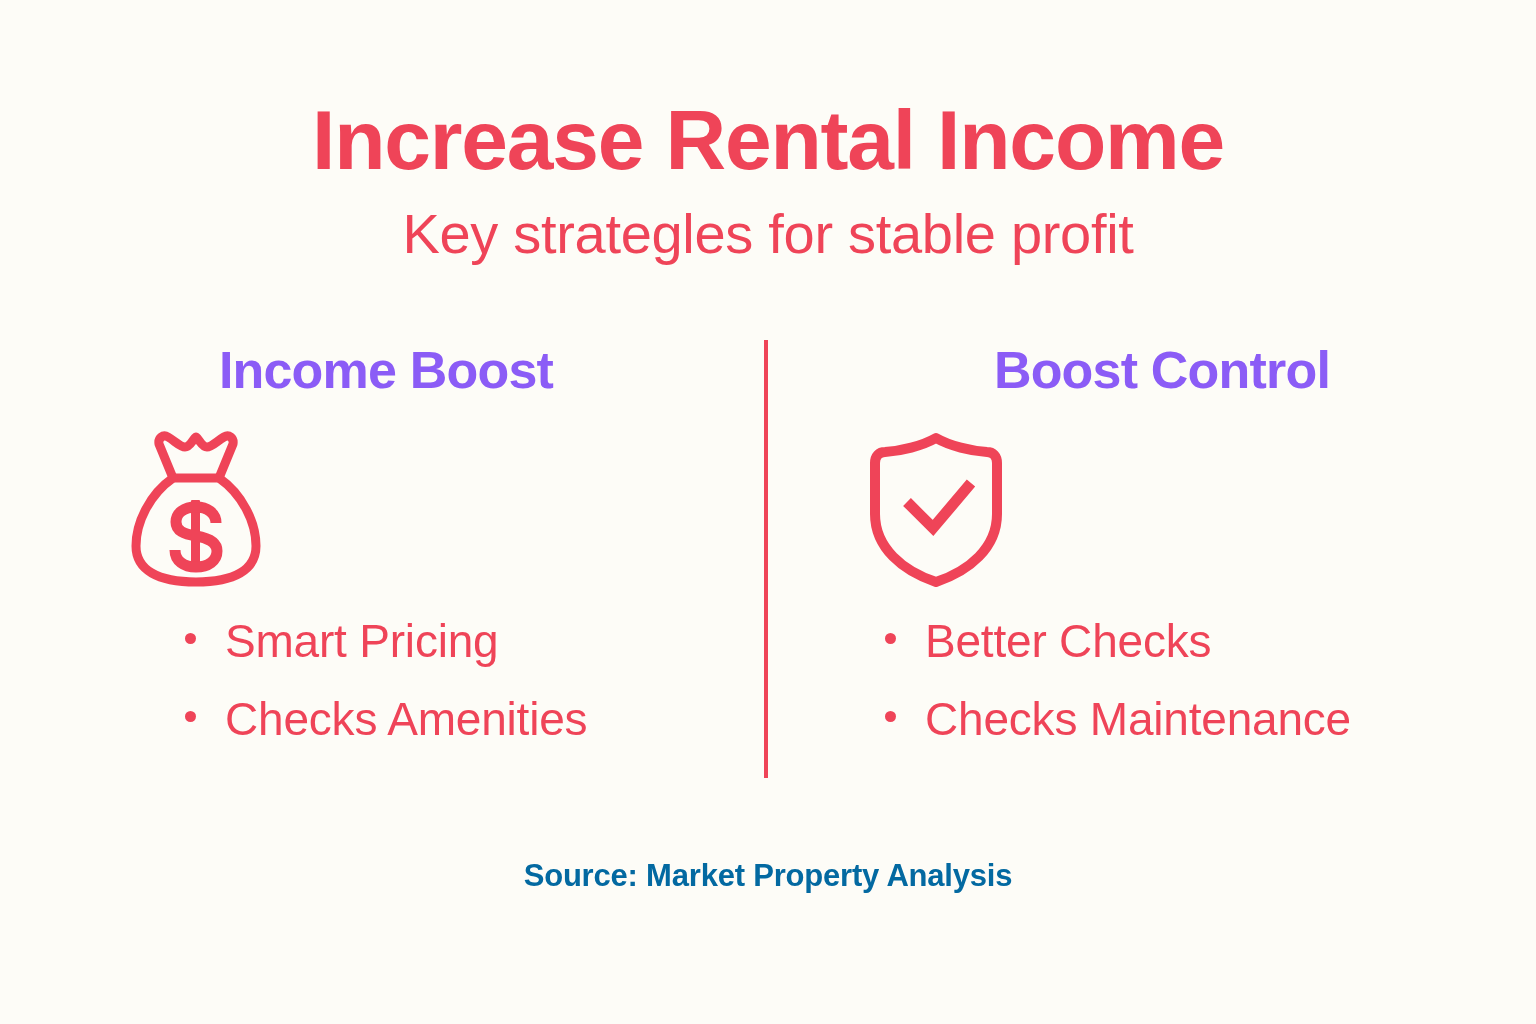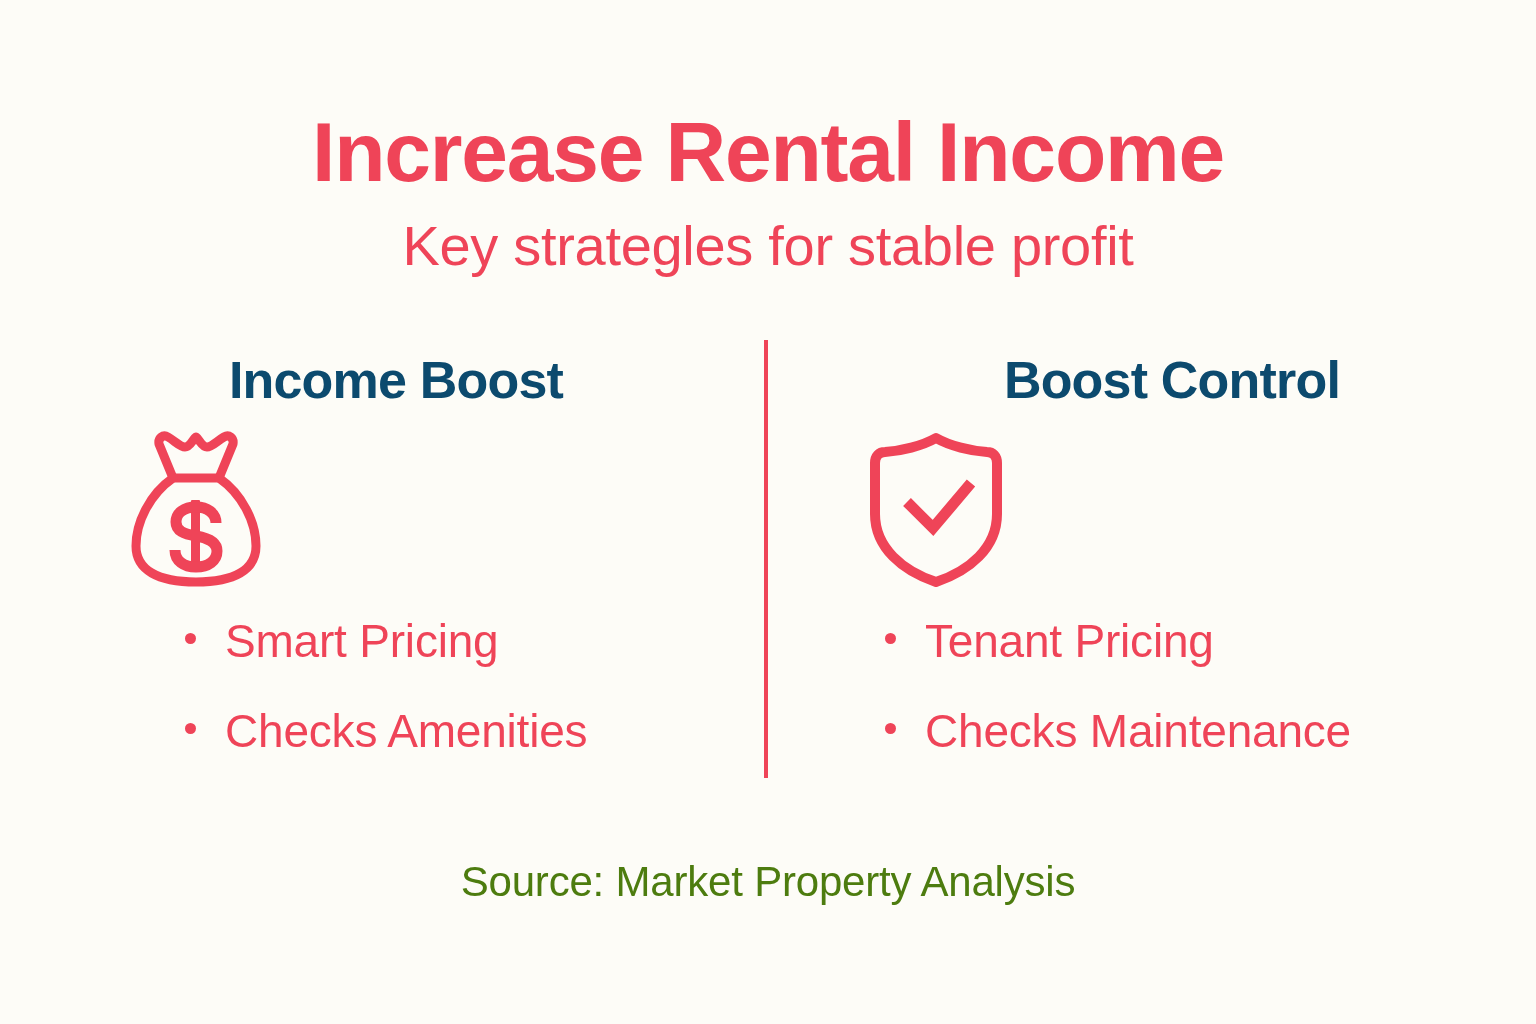--- a/index.html
+++ b/index.html
@@ -28,21 +28,21 @@
     left: 0;
     width: 1536px;
     text-align: center;
   }
   .title {
     font-size: 84px;
     font-weight: 700;
     color: #ef4458;
     letter-spacing: -1.2px;
     line-height: 1.05;
-    margin: 12px;
+    margin: 0;
     white-space: nowrap;
   }
   .subtitle {
     font-size: 56px;
     font-weight: 300;
     color: #ef4458;
     letter-spacing: -0.3px;
     line-height: 1.15;
     margin: 18px 0 0 0;
     white-space: nowrap;
@@ -73,24 +73,24 @@
   .column.left  { left: 0px; }
   .column.right { left: 776px; }
 
   .col-heading {
     position: absolute;
     top: 6px;
     width: 100%;
     text-align: center;
     font-size: 52px;
     font-weight: 700;
-    color: #0c4a6e;
+    color: #8b5cf6;
     letter-spacing: -0.8px;
     line-height: 1.1;
-    margin: 16px;
+    margin: 6px;
     white-space: nowrap;
   }
   .column.left .col-heading  { transform: translateX(-374px) translateX(374px); }
 
   .col-icon {
     position: absolute;
     top: 100px;
     width: 100%;
     display: flex;
     justify-content: center;
@@ -110,21 +110,21 @@
   .column.right .bullet-list { left: 109px; }
 
   .bullet-item {
     display: flex;
     align-items: baseline;
     font-size: 46px;
     font-weight: 300;
     color: #ef4458;
     letter-spacing: -0.2px;
     line-height: 1.0;
-    margin-bottom: 44px;
+    margin-bottom: 32px;
     white-space: nowrap;
   }
   .bullet-item:last-child { margin-bottom: 0; }
   .bullet-dot {
     width: 11px;
     height: 11px;
     border-radius: 50%;
     background: #ef4458;
     flex: 0 0 auto;
     margin-right: 29px;
@@ -134,23 +134,23 @@
 
   
   .footer {
     position: absolute;
     top: 858px;
     left: 0;
     width: 1536px;
     text-align: center;
   }
   .source {
-    font-size: 42px;
-    font-weight: 400;
-    color: #4d7c0f;
+    font-size: 31px;
+    font-weight: 700;
+    color: #0369a1;
     letter-spacing: -0.2px;
     margin: 0;
     white-space: nowrap;
   }
 </style>
 </head>
 <body>
 
 <div id="infographic">
 
@@ -200,21 +200,21 @@
 
           <path d="M69 8 C55 16, 34 21, 18 22 C12 22, 8 26, 8 33 L8 84 C8 118, 36 141, 69 152 C102 141, 130 118, 130 84 L130 33 C130 26, 126 22, 120 22 C104 21, 83 16, 69 8 Z" stroke="#ef4458" stroke-width="10" stroke-linejoin="round" stroke-linecap="round" fill="none"></path>
 
           <path d="M40 72 L66 98 L104 53" stroke="#ef4458" stroke-width="11" stroke-linejoin="miter" stroke-linecap="butt" fill="none"></path>
         </svg>
       </div>
 
       <ul class="bullet-list">
         <li class="bullet-item">
           <span class="bullet-dot"></span>
-          <span>Tenant Pricing</span>
+          <span>Better Checks</span>
         </li>
         <li class="bullet-item">
           <span class="bullet-dot"></span>
           <span>Checks Maintenance</span>
         </li>
       </ul>
     </div>
 
   </div>
 

